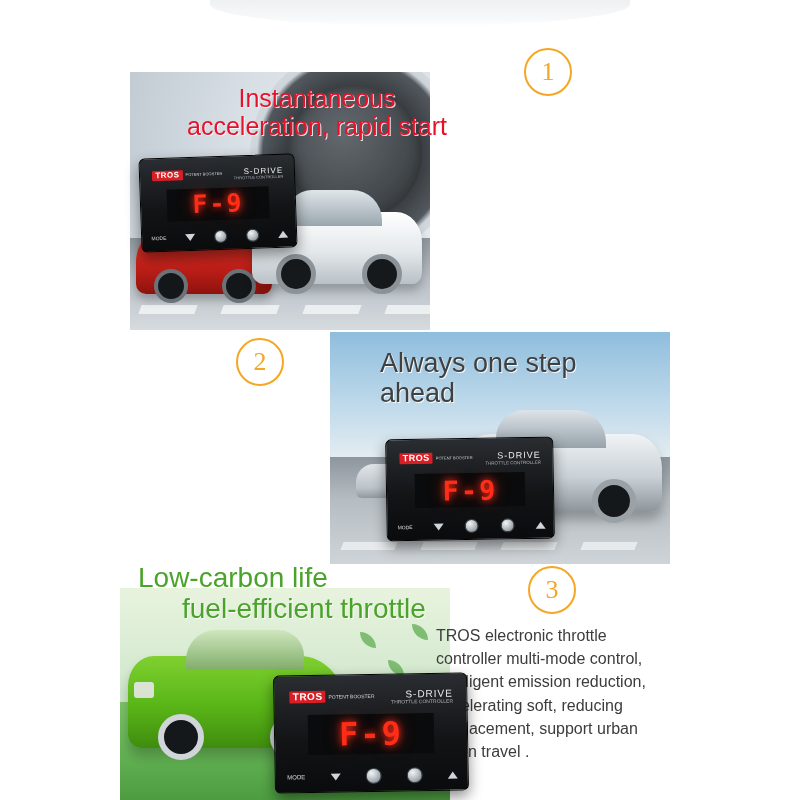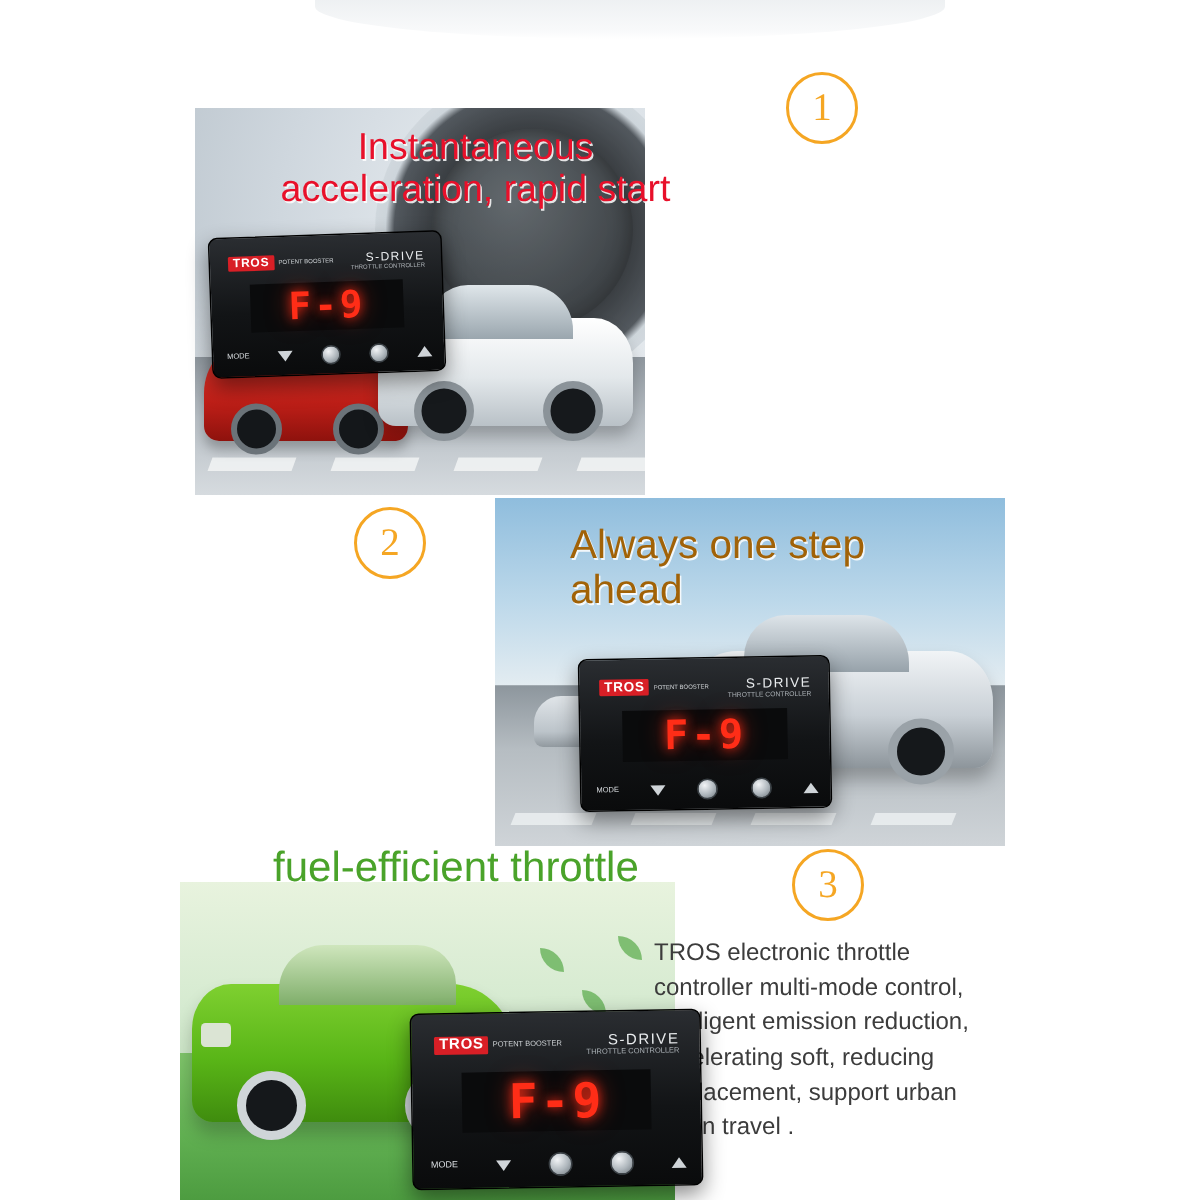--- a/index.html
+++ b/index.html
@@ -293,21 +293,21 @@
     width: 262px;
     color: #e8102a;
     font-size: 25px;
     text-shadow: 1px 1px 0 rgba(255,255,255,.85);
     text-align: center;
   }
   #head2 {
     left: 380px;
     top: 348px;
     width: 270px;
-    color: #a16207;
+    color: #404040;
     font-size: 27px;
     text-shadow: 1px 1px 0 rgba(255,255,255,.85);
   }
   #head3 {
     left: 138px;
     top: 562px;
     width: 420px;
     color: #4aa32a;
     font-size: 28px;
     text-shadow: 1px 1px 0 rgba(255,255,255,.85);
@@ -517,20 +517,21 @@
     <div class="leaf" style="left:268px;top:72px;"></div>
     <div class="leaf" style="left:292px;top:36px;"></div>
     <div class="car-green">
       <div class="tail"></div>
       <div class="wheel" style="left:30px;"></div>
       <div class="wheel" style="right:28px;"></div>
     </div>
   </div>
 
   <div class="headline" id="head3">
+    <span>Low-carbon life</span>
     <span class="l2">fuel-efficient throttle</span>
   </div>
   <div class="num-circle" id="num3">3</div>
   <div class="para" id="para3">TROS electronic throttle controller multi-mode control, intelligent emission reduction, accelerating soft, reducing displacement, support urban green travel .</div>
 
   <div class="device" id="dev3">
     <div class="brand">
       <span class="logo">TROS</span>
       <span class="sub">POTENT BOOSTER</span>
     </div>

